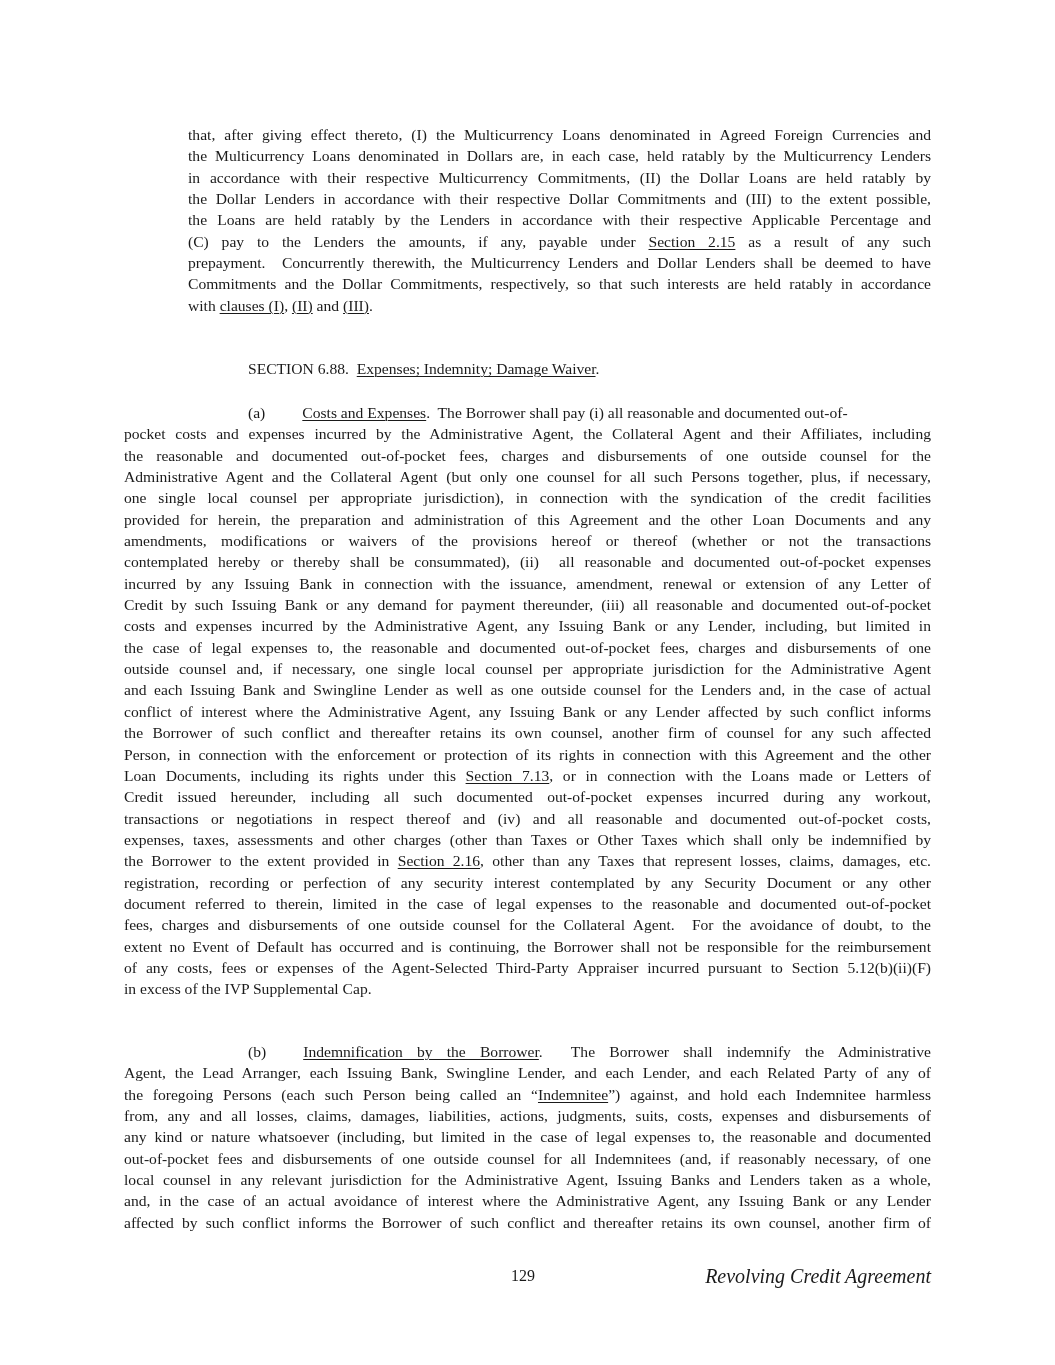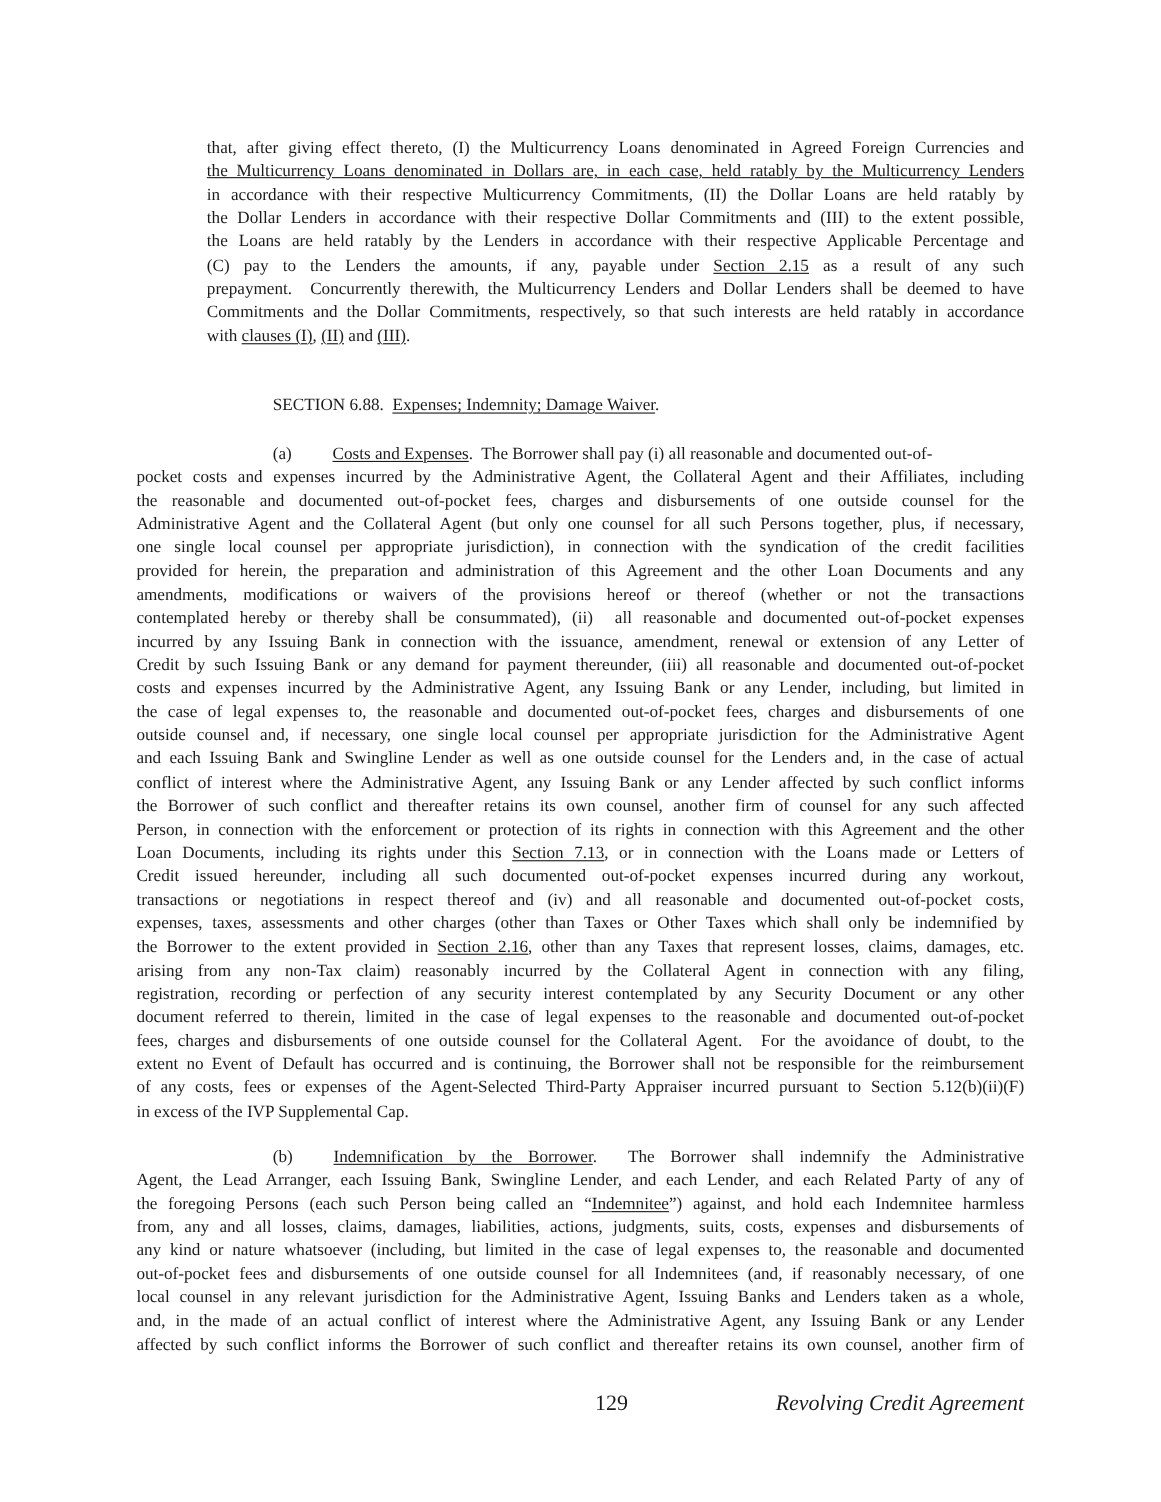--- a/index.html
+++ b/index.html
@@ -63,43 +63,43 @@
     .first-indent {
       display: inline-block;
       width: 62px;
     }
     .label-gap {
       display: inline-block;
       width: 30px;
     }
     .footer-page {
       position: absolute;
-      left: 541px;
+      left: 511px;
       top: 1264px;
-      font-size: 20px;
+      font-size: 16px;
       line-height: 24px;
       text-align: center;
     }
     .footer-title {
       position: absolute;
       right: 124px;
       top: 1264px;
       font-size: 20px;
       line-height: 24px;
       font-style: italic;
     }
   </style>
 </head>
 <body>
 
 <div class="page">
 
   <div class="block" id="para-continuation">
     <span class="line" style="white-space: pre; display: block;"><span style="white-space: pre;">that, after giving effect thereto, (I) the Multicurrency Loans denominated in Agreed Foreign Currencies and</span></span>
-    <span class="line" style="white-space: pre; display: block;"><span style="white-space: pre; text-decoration: underline;">the Multicurrency Loans denominated in Dollars are, in each case, held ratably by the Multicurrency Lenders</span></span>
+    <span class="line" style="white-space: pre; display: block;"><span style="white-space: pre;">the Multicurrency Loans denominated in Dollars are, in each case, held ratably by the Multicurrency Lenders</span></span>
     <span class="line" style="white-space: pre; display: block;"><span style="white-space: pre;">in accordance with their respective Multicurrency Commitments, (II) the Dollar Loans are held ratably by</span></span>
     <span class="line" style="white-space: pre; display: block;"><span style="white-space: pre;">the Dollar Lenders in accordance with their respective Dollar Commitments and (III) to the extent possible,</span></span>
     <span class="line" style="white-space: pre; display: block;"><span style="white-space: pre;">the Loans are held ratably by the Lenders in accordance with their respective Applicable Percentage and</span></span>
     <span class="line" style="white-space: pre; display: block;"><span style="white-space: pre;"><span style="white-space: pre;">(C) pay to the Lenders the amounts, if any, payable under </span><span class="u" style="white-space: pre; text-decoration: underline;">Section 2.15</span><span style="white-space: pre;"> as a result of any such</span></span></span>
     <span class="line" style="white-space: pre; display: block;"><span style="white-space: pre;">prepayment.  Concurrently therewith, the Multicurrency Lenders and Dollar Lenders shall be deemed to have</span></span>
     <span class="line" style="white-space: pre; display: block;"><span style="white-space: pre;">Commitments and the Dollar Commitments, respectively, so that such interests are held ratably in accordance</span></span>
     <span class="line last" style="white-space: pre;"><span style="white-space: pre;">with </span><span class="u" style="white-space: pre;">clauses (I)</span><span style="white-space: pre;">, </span><span class="u" style="white-space: pre;">(II)</span><span style="white-space: pre;"> and </span><span class="u" style="white-space: pre;">(III)</span><span style="white-space: pre;">.</span></span>
   </div>
 
   <div class="block" id="section-heading">
@@ -122,36 +122,35 @@
     <span class="line" style="white-space: pre; display: block;"><span style="white-space: pre;">outside counsel and, if necessary, one single local counsel per appropriate jurisdiction for the Administrative Agent</span></span>
     <span class="line" style="white-space: pre; display: block;"><span style="white-space: pre;">and each Issuing Bank and Swingline Lender as well as one outside counsel for the Lenders and, in the case of actual</span></span>
     <span class="line" style="white-space: pre; display: block;"><span style="white-space: pre;">conflict of interest where the Administrative Agent, any Issuing Bank or any Lender affected by such conflict informs</span></span>
     <span class="line" style="white-space: pre; display: block;"><span style="white-space: pre;">the Borrower of such conflict and thereafter retains its own counsel, another firm of counsel for any such affected</span></span>
     <span class="line" style="white-space: pre; display: block;"><span style="white-space: pre;">Person, in connection with the enforcement or protection of its rights in connection with this Agreement and the other</span></span>
     <span class="line" style="white-space: pre; display: block;"><span style="white-space: pre;"><span style="white-space: pre;">Loan Documents, including its rights under this </span><span class="u" style="white-space: pre;">Section 7.13</span><span style="white-space: pre;">, or in connection with the Loans made or Letters of</span></span></span>
     <span class="line" style="white-space: pre; display: block;"><span style="white-space: pre;">Credit issued hereunder, including all such documented out-of-pocket expenses incurred during any workout,</span></span>
     <span class="line" style="white-space: pre; display: block;"><span style="white-space: pre;">transactions or negotiations in respect thereof and (iv) and all reasonable and documented out-of-pocket costs,</span></span>
     <span class="line" style="white-space: pre; display: block;"><span style="white-space: pre;">expenses, taxes, assessments and other charges (other than Taxes or Other Taxes which shall only be indemnified by</span></span>
     <span class="line" style="white-space: pre; display: block;"><span style="white-space: pre;"><span style="white-space: pre;">the Borrower to the extent provided in </span><span class="u" style="white-space: pre;">Section 2.16</span><span style="white-space: pre;">, other than any Taxes that represent losses, claims, damages, etc.</span></span></span>
-    <span class="line" style="white-space: pre; display: block;"><span style="white-space: pre;">arising from any non-Tax claim) reasonably incurred by the Collateral Agent in connection with any filing,</span></span>
     <span class="line" style="white-space: pre; display: block;"><span style="white-space: pre;">registration, recording or perfection of any security interest contemplated by any Security Document or any other</span></span>
     <span class="line" style="white-space: pre; display: block;"><span style="white-space: pre;">document referred to therein, limited in the case of legal expenses to the reasonable and documented out-of-pocket</span></span>
     <span class="line" style="white-space: pre; display: block;"><span style="white-space: pre;">fees, charges and disbursements of one outside counsel for the Collateral Agent.  For the avoidance of doubt, to the</span></span>
     <span class="line" style="white-space: pre; display: block;"><span style="white-space: pre;">extent no Event of Default has occurred and is continuing, the Borrower shall not be responsible for the reimbursement</span></span>
     <span class="line" style="white-space: pre; display: block;"><span style="white-space: pre;">of any costs, fees or expenses of the Agent-Selected Third-Party Appraiser incurred pursuant to Section 5.12(b)(ii)(F)</span></span>
     <span class="line last" style="white-space: pre;">in excess of the IVP Supplemental Cap.</span>
   </div>
 
   <div class="block" id="para-b">
     <span class="line" style="white-space: pre; display: block;"><span style="white-space: pre;"><span class="first-indent" style="width: 124px; white-space: pre;"></span><span style="white-space: pre;">(b)</span><span class="label-gap" style="width: 37px; white-space: pre;"></span><span class="u" style="white-space: pre;">Indemnification by the Borrower</span><span style="white-space: pre;">.  The Borrower shall indemnify the Administrative</span></span></span>
     <span class="line" style="white-space: pre; display: block;"><span style="white-space: pre;">Agent, the Lead Arranger, each Issuing Bank, Swingline Lender, and each Lender, and each Related Party of any of</span></span>
     <span class="line" style="white-space: pre; display: block;"><span style="white-space: pre;"><span style="white-space: pre;">the foregoing Persons (each such Person being called an “</span><span class="u" style="white-space: pre;">Indemnitee</span><span style="white-space: pre;">”) against, and hold each Indemnitee harmless</span></span></span>
     <span class="line" style="white-space: pre; display: block;"><span style="white-space: pre;">from, any and all losses, claims, damages, liabilities, actions, judgments, suits, costs, expenses and disbursements of</span></span>
     <span class="line" style="white-space: pre; display: block;"><span style="white-space: pre;">any kind or nature whatsoever (including, but limited in the case of legal expenses to, the reasonable and documented</span></span>
     <span class="line" style="white-space: pre; display: block;"><span style="white-space: pre;">out-of-pocket fees and disbursements of one outside counsel for all Indemnitees (and, if reasonably necessary, of one</span></span>
     <span class="line" style="white-space: pre; display: block;"><span style="white-space: pre;">local counsel in any relevant jurisdiction for the Administrative Agent, Issuing Banks and Lenders taken as a whole,</span></span>
-    <span class="line" style="white-space: pre; display: block;"><span style="white-space: pre;">and, in the made of an actual conflict of interest where the Administrative Agent, any Issuing Bank or any Lender</span></span>
+    <span class="line" style="white-space: pre; display: block;"><span style="white-space: pre;">and, in the case of an actual avoidance of interest where the Administrative Agent, any Issuing Bank or any Lender</span></span>
     <span class="line" style="white-space: pre; display: block;"><span style="white-space: pre;">affected by such conflict informs the Borrower of such conflict and thereafter retains its own counsel, another firm of</span></span>
   </div>
 
   <div class="footer-page">129</div>
   <div class="footer-title">Revolving Credit Agreement</div>
 </div>
 
 </body></html>

